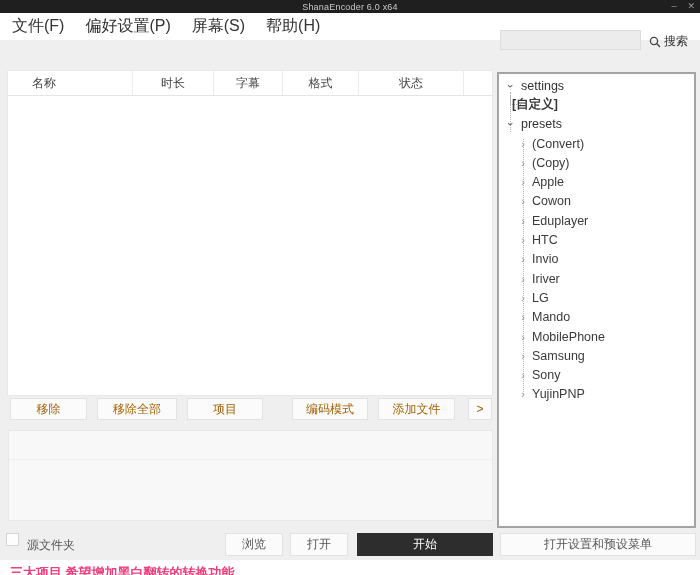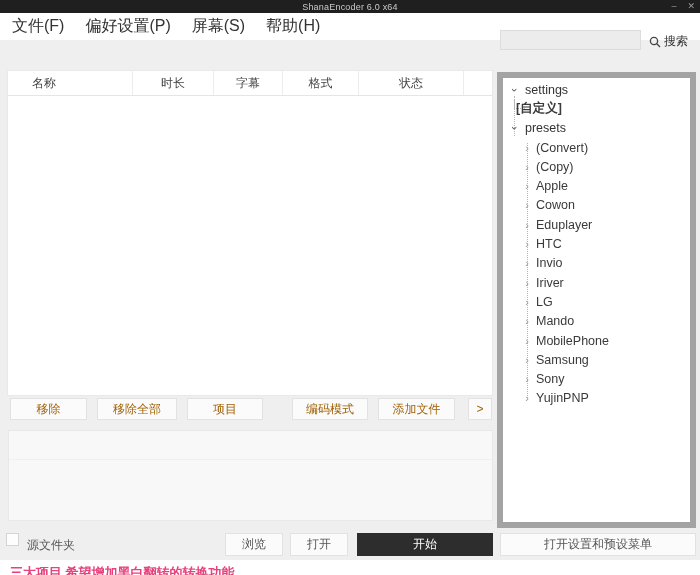--- a/index.html
+++ b/index.html
@@ -42,21 +42,21 @@
   .ft-header .cell { font-size:12px; color:#444; border-right:1px solid #ececec;
                      display:flex; align-items:center; justify-content:center; }
   .ft-header .c0 { width:125px; justify-content:flex-start; padding-left:24px; }
   .ft-header .c1 { width:81px; } .ft-header .c2 { width:69px; }
   .ft-header .c3 { width:76px; } .ft-header .c4 { width:105px; }
   .ft-header .c5 { width:28px; border-right:none; }
   .ft-body { height:299px; background:#fff; }
 
   
   .tree-panel { position:absolute; left:497px; top:72px; width:199px; height:456px; background:#ffffff;
-                border:6px solid #a3a3a3; overflow:hidden; }
+                border:2px solid #a3a3a3; overflow:hidden; }
   .tree-rows { position:absolute; left:0; top:2px; width:100%; }
   .trow { height:19.3px; display:flex; align-items:center; font-size:12.5px; color:#333; cursor:default; position:relative; }
   .trow .chev { color:#555; font-size:11px; width:10px; text-align:center; display:inline-block; }
   .trow.lv0 { padding-left:7px; } .trow.lv0 .label { margin-left:5px; }
   .trow.lv1 { padding-left:19px; } .trow.lv1 .chev { color:#9a9a9a; }
   .trow.lv1 .label { margin-left:4px; color:#3a3a3a; }
   .chev.down { display:inline-block; transform:rotate(90deg); }
   .guide { position:absolute; border-left:1px dotted #b5b5b5; width:0; }
   .g1 { left:11px; top:18px; height:40px; }
   .g2 { left:24px; top:65px; height:255px; }

